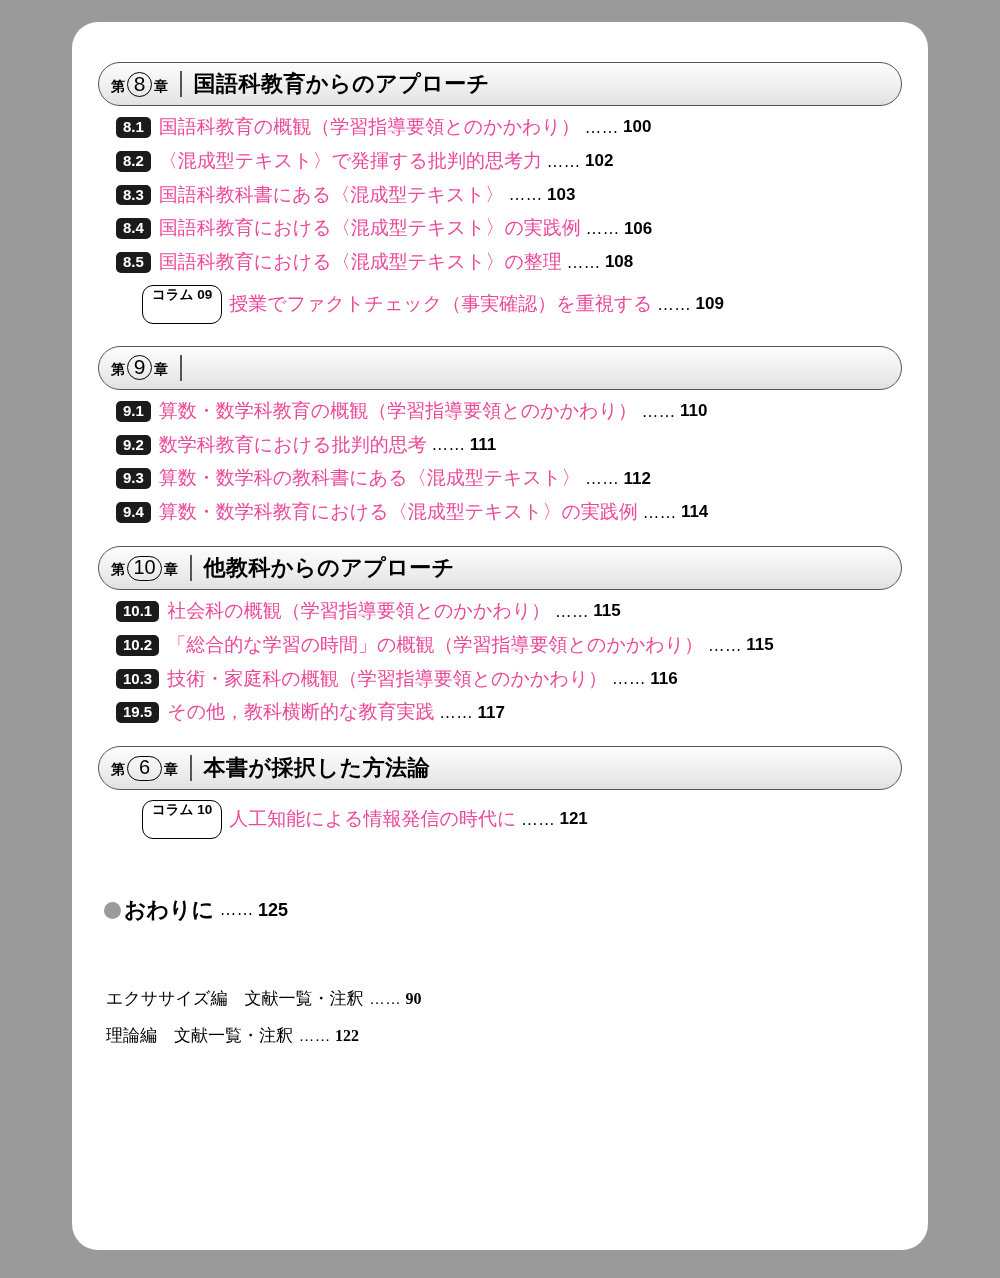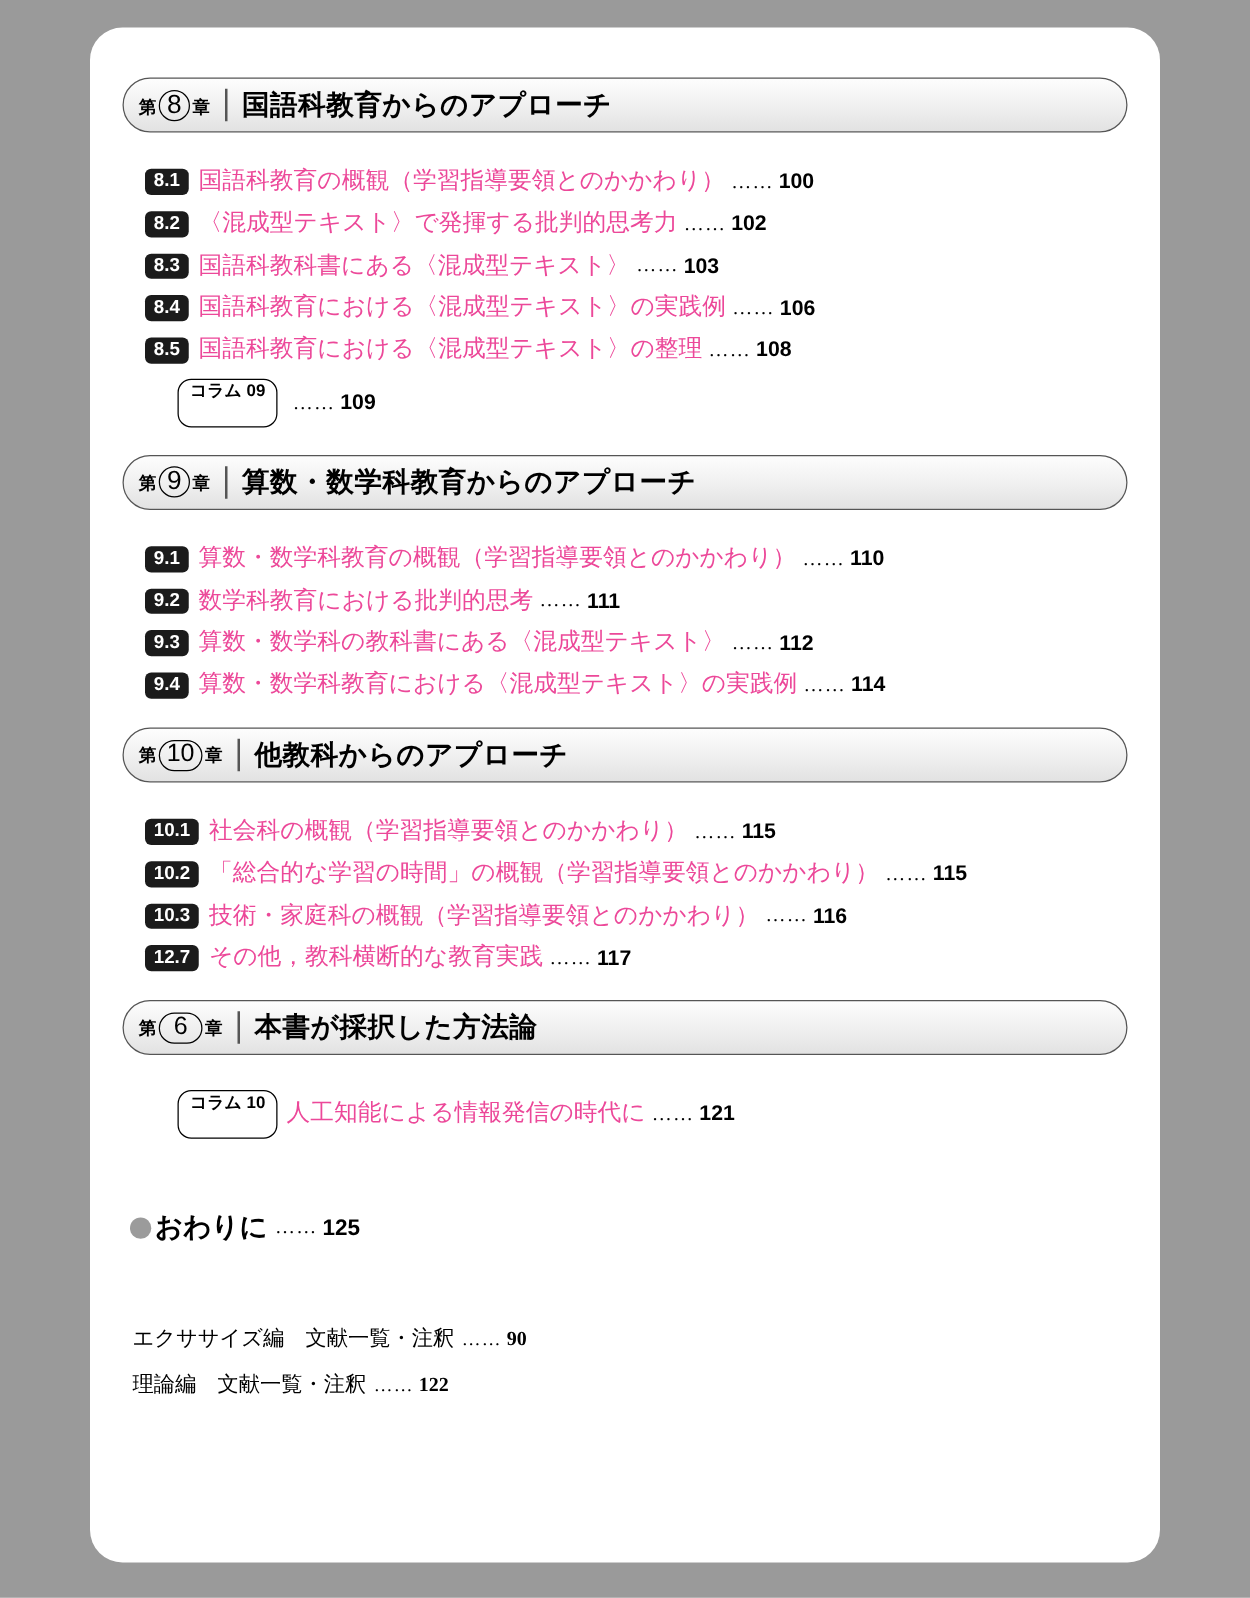--- a/index.html
+++ b/index.html
@@ -83,21 +83,21 @@
   .chapter .title {
     font-size: 22px;
     font-weight: bold;
     color: #000;
     letter-spacing: 0.5px;
     font-family: "Liberation Serif", serif;
   }
 
   
   .sections {
-    margin-top: 28px;
+    margin-top: 10px;
   }
   .sec {
     display: flex;
     align-items: center;
     margin: 0 0 11px 18px;
     font-size: 19px;
     line-height: 1.2;
   }
   .sec .tag {
     display: inline-block;
@@ -244,33 +244,33 @@
         <span class="page-no">106</span>
       </div>
       <div class="sec">
         <span class="tag">8.5</span>
         <span class="label">国語科教育における〈混成型テキスト〉の整理</span>
         <span class="leader">……</span>
         <span class="page-no">108</span>
       </div>
       <div class="sec column">
         <span class="coltag">コラム 09</span>
+        <span class="label">授業でファクトチェック（事実確認）を重視する</span>
         <span class="leader">……</span>
         <span class="page-no">109</span>
       </div>
     </div>
 
     <div class="chapter">
       <div class="num">
         <span class="kanji">第</span>
         <span class="digit">9</span>
         <span class="kanji">章</span>
       </div>
       <div class="sep"></div>
-      <div class="title">算数・数学科教育からのアプローチ</div>
     </div>
     <div class="sections">
       <div class="sec">
         <span class="tag">9.1</span>
         <span class="label">算数・数学科教育の概観（学習指導要領とのかかわり）</span>
         <span class="leader">……</span>
         <span class="page-no">110</span>
       </div>
       <div class="sec">
         <span class="tag">9.2</span>
@@ -314,21 +314,21 @@
         <span class="leader">……</span>
         <span class="page-no">115</span>
       </div>
       <div class="sec">
         <span class="tag">10.3</span>
         <span class="label">技術・家庭科の概観（学習指導要領とのかかわり）</span>
         <span class="leader">……</span>
         <span class="page-no">116</span>
       </div>
       <div class="sec">
-        <span class="tag">12.7</span>
+        <span class="tag">19.5</span>
         <span class="label">その他，教科横断的な教育実践</span>
         <span class="leader">……</span>
         <span class="page-no">117</span>
       </div>
     </div>
 
     <div class="chapter">
       <div class="num">
         <span class="kanji">第</span>
         <span class="digit two">6</span>

